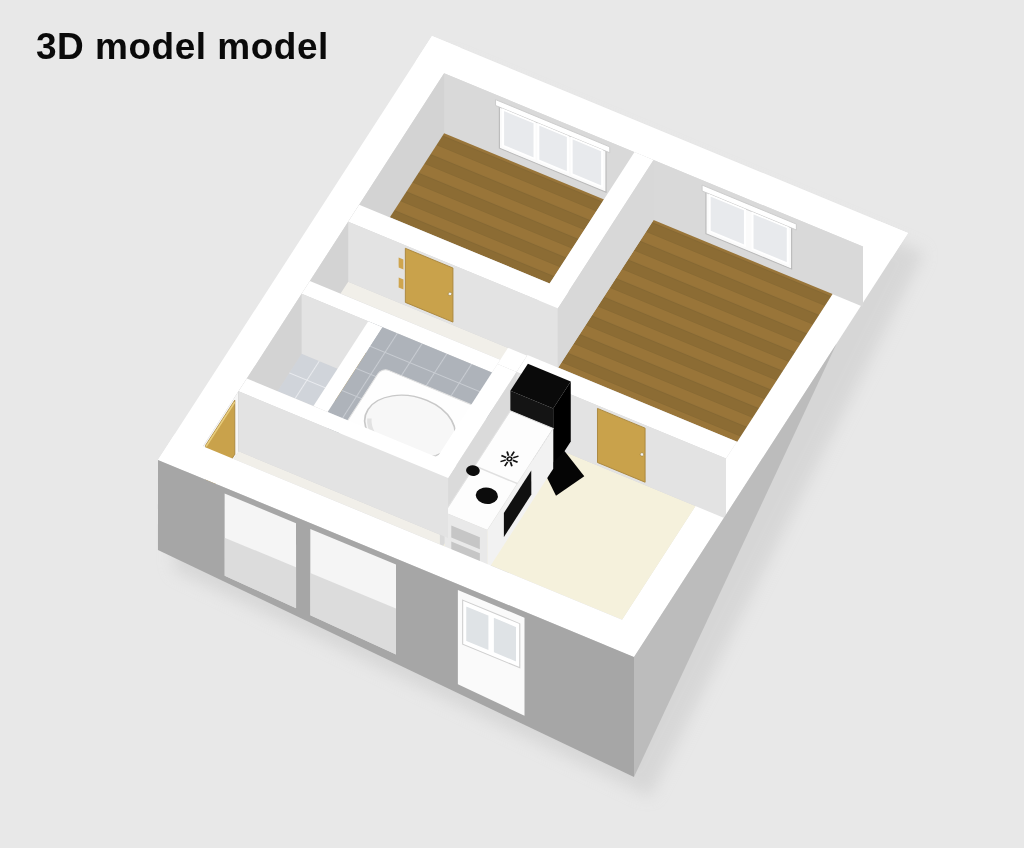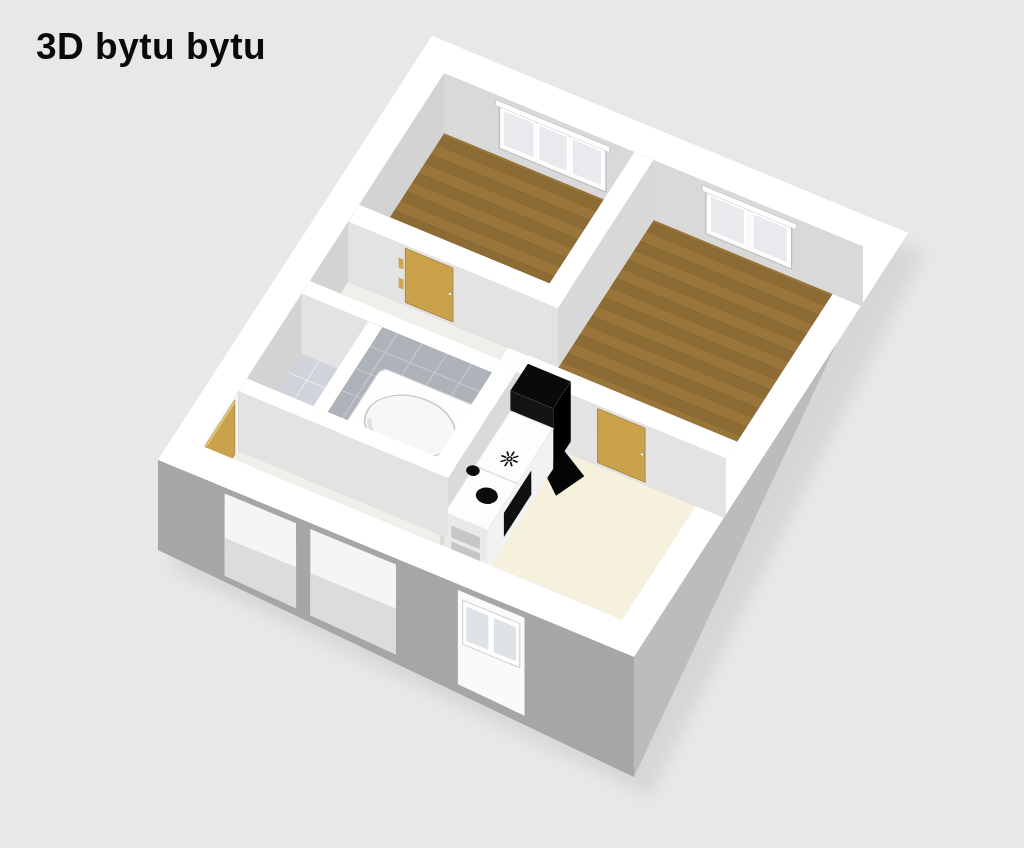--- a/index.html
+++ b/index.html
@@ -13,21 +13,21 @@
     font-size:37px;font-weight:bold;color:var(--title,#0a0a0a);
     letter-spacing:.5px;white-space:nowrap;
   }
   svg{position:absolute;left:0;top:0;}
   polygon,rect,ellipse,path,line,circle{shape-rendering:geometricPrecision;}
 </style>
 </head>
 <body>
 
 <div class="stage">
-  <div class="title">3D bytu bytu</div>
+  <div class="title">3D model model</div>
 
   <svg width="1024" height="848" viewBox="0 0 1024 848">
     <defs>
       <filter id="soft" x="-20%" y="-20%" width="140%" height="140%">
         <feGaussianBlur stdDeviation="8"></feGaussianBlur>
       </filter>
       <pattern id="wood" width="500" height="22" patternUnits="userSpaceOnUse">
         <rect width="500" height="22" fill="var(--wood_light,#997539)"></rect>
         <rect y="11" width="500" height="11" fill="var(--wood_dark,#8c6c34)"></rect>
         <rect y="10.4" width="500" height="1.2" fill="#7e6230" opacity="0.6"></rect>

